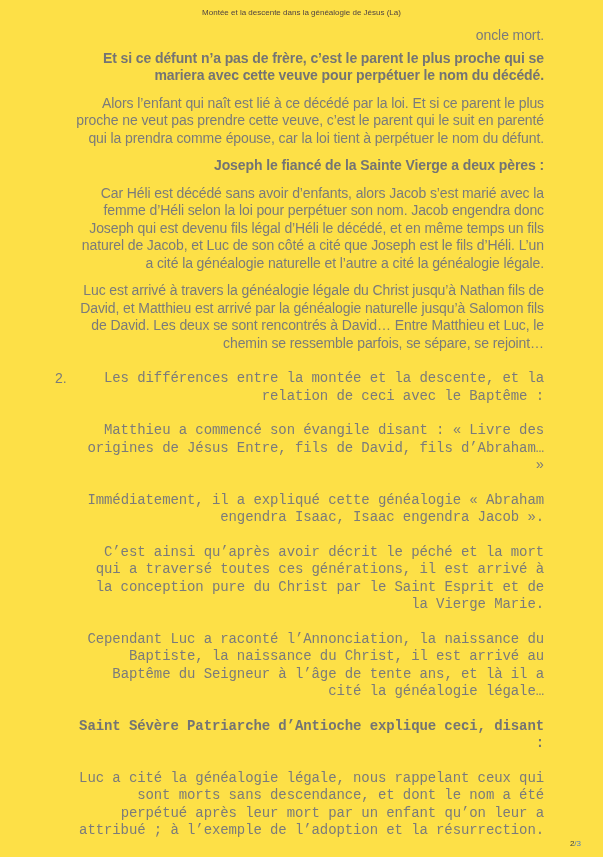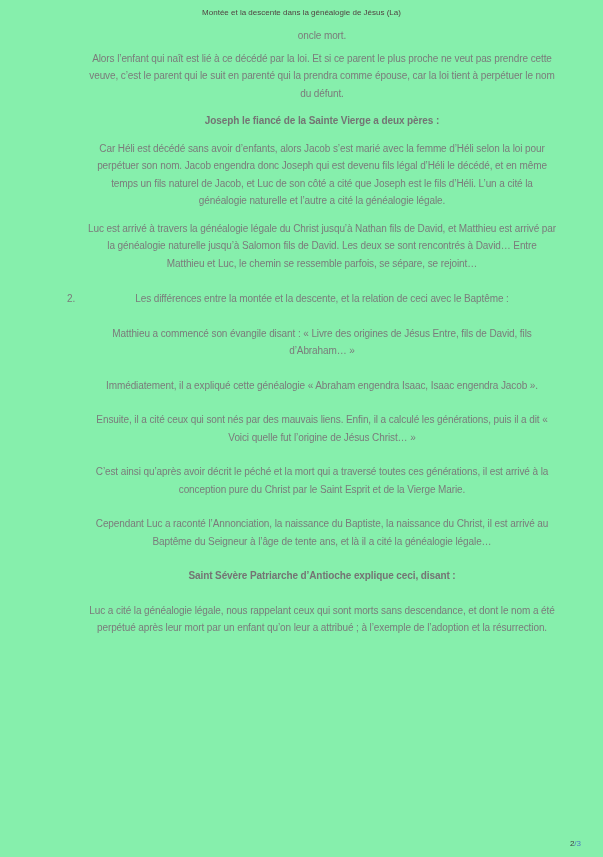--- a/index.html
+++ b/index.html
@@ -1,64 +1,65 @@
 <!DOCTYPE html>
 <html lang="fr"><head>
 <meta charset="utf-8">
 <style>
   html,body{margin:0;padding:0;background:#ffffff;}
   .page{
     position:relative;
     width:603px;height:857px;
-    background:#86efac;
+    background:#fde047;
     font-family:"Liberation Sans", sans-serif;
     overflow:hidden;
   }
   .running-header{
     position:absolute;top:8px;left:0;right:0;
     text-align:center;
     font-size:8px;
     color:#504341;
     letter-spacing:0;
   }
   .content{
     position:absolute;
-    top:27px;left:88px;
+    top:27px;left:76px;
     width:468px;
-    font-size:10px;
+    font-size:14px;
     line-height:17.5px;
     letter-spacing:-0.1px;
     color:#7b7b7b;
-    text-align:center;
+    text-align:right;
   }
   .content p{margin:0 0 10px 0;}
   p.para-first{margin-bottom:5px;}
   .bold{font-weight:700;color:#747474;}
   .list{position:relative;margin-top:18px;}
   .list-marker{position:absolute;left:-21px;top:0;}
-  .list-body p{margin:8px 0 17px 0;}
+  .list-body p{margin:8px 0 17px 0;font-family:Liberation Mono, monospace;}
   .page-number{
     position:absolute;
     right:22px;bottom:9px;
     font-size:8px;
     color:#3d3d3d;
   }
   .page-number .total{color:#4b7bbf;}
 </style>
 </head>
 <body>
 
 <div class="page">
 
   <div class="running-header">Montée et la descente dans la généalogie de Jésus (La)</div>
 
   <div class="content">
 
     <p class="para-first">oncle mort.</p>
 
+    <p class="bold">Et si ce défunt n’a pas de frère, c’est le parent le plus proche qui se mariera avec cette veuve pour perpétuer le nom du décédé.</p>
 
     <p>Alors l’enfant qui naît est lié à ce décédé par la loi. Et si ce parent le plus proche ne veut pas prendre cette veuve, c’est le parent qui le suit en parenté qui la prendra comme épouse, car la loi tient à perpétuer le nom du défunt.</p>
 
 
     <p class="bold">Joseph le fiancé de la Sainte Vierge a deux pères :</p>
 
     <p>Car Héli est décédé sans avoir d’enfants, alors Jacob s’est marié avec la femme d’Héli selon la loi pour perpétuer son nom. Jacob engendra donc Joseph qui est devenu fils légal d’Héli le décédé, et en même temps un fils naturel de Jacob, et Luc de son côté a cité que Joseph est le fils d’Héli. L’un a cité la généalogie naturelle et l’autre a cité la généalogie légale.</p>
 
 
     <p>Luc est arrivé à travers la généalogie légale du Christ jusqu’à Nathan fils de David, et Matthieu est arrivé par la généalogie naturelle jusqu’à Salomon fils de David. Les deux se sont rencontrés à David… Entre Matthieu et Luc, le chemin se ressemble parfois, se sépare, se rejoint…</p>
@@ -67,21 +68,20 @@
     <div class="list">
       <span class="list-marker">2.</span>
       <div class="list-body">
 
         <p>Les différences entre la montée et la descente, et la relation de ceci avec le Baptême :</p>
 
         <p>Matthieu a commencé son évangile disant : « Livre des origines de Jésus Entre, fils de David, fils d’Abraham… »</p>
 
         <p>Immédiatement, il a expliqué cette généalogie « Abraham engendra Isaac, Isaac engendra Jacob ».</p>
 
-        <p>Ensuite, il a cité ceux qui sont nés par des mauvais liens. Enfin, il a calculé les générations, puis il a dit « Voici quelle fut l’origine de Jésus Christ… »</p>
 
         <p>C’est ainsi qu’après avoir décrit le péché et la mort qui a traversé toutes ces générations, il est arrivé à la conception pure du Christ par le Saint Esprit et de la Vierge Marie.</p>
 
         <p>Cependant Luc a raconté l’Annonciation, la naissance du Baptiste, la naissance du Christ, il est arrivé au Baptême du Seigneur à l’âge de tente ans, et là il a cité la généalogie légale…</p>
 
         <p class="bold">Saint Sévère Patriarche d’Antioche explique ceci, disant :</p>
 
         <p>Luc a cité la généalogie légale, nous rappelant ceux qui sont morts sans descendance, et dont le nom a été perpétué après leur mort par un enfant qu’on leur a attribué ; à l’exemple de l’adoption et la résurrection.</p>
 
       </div>

